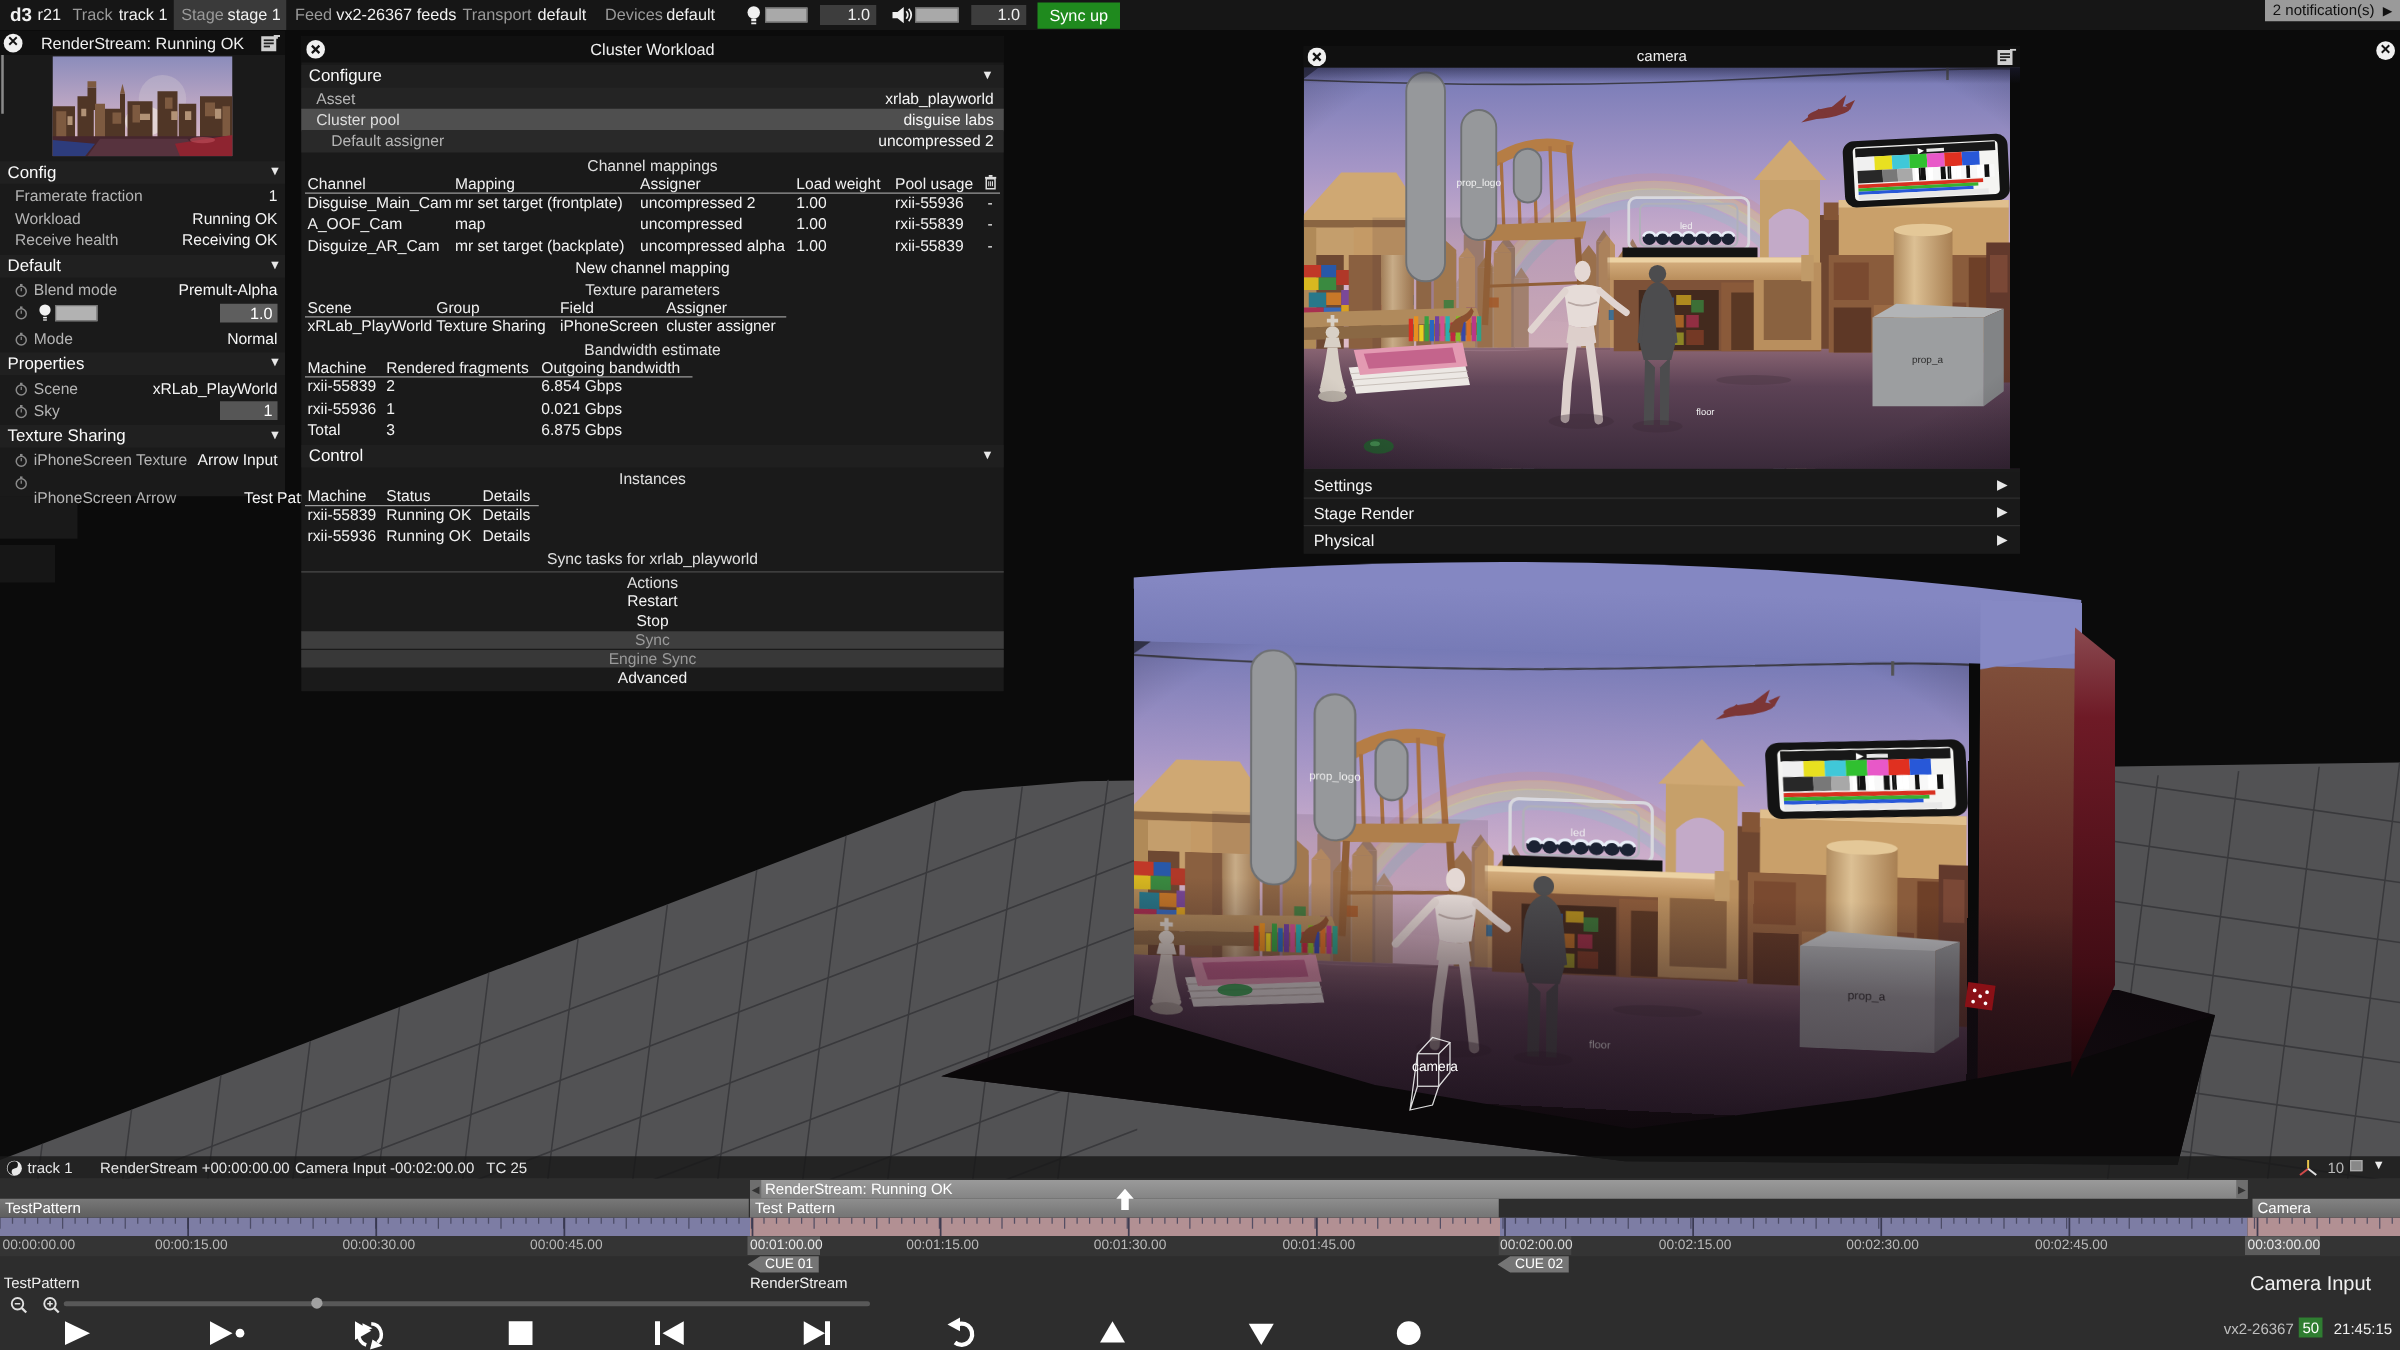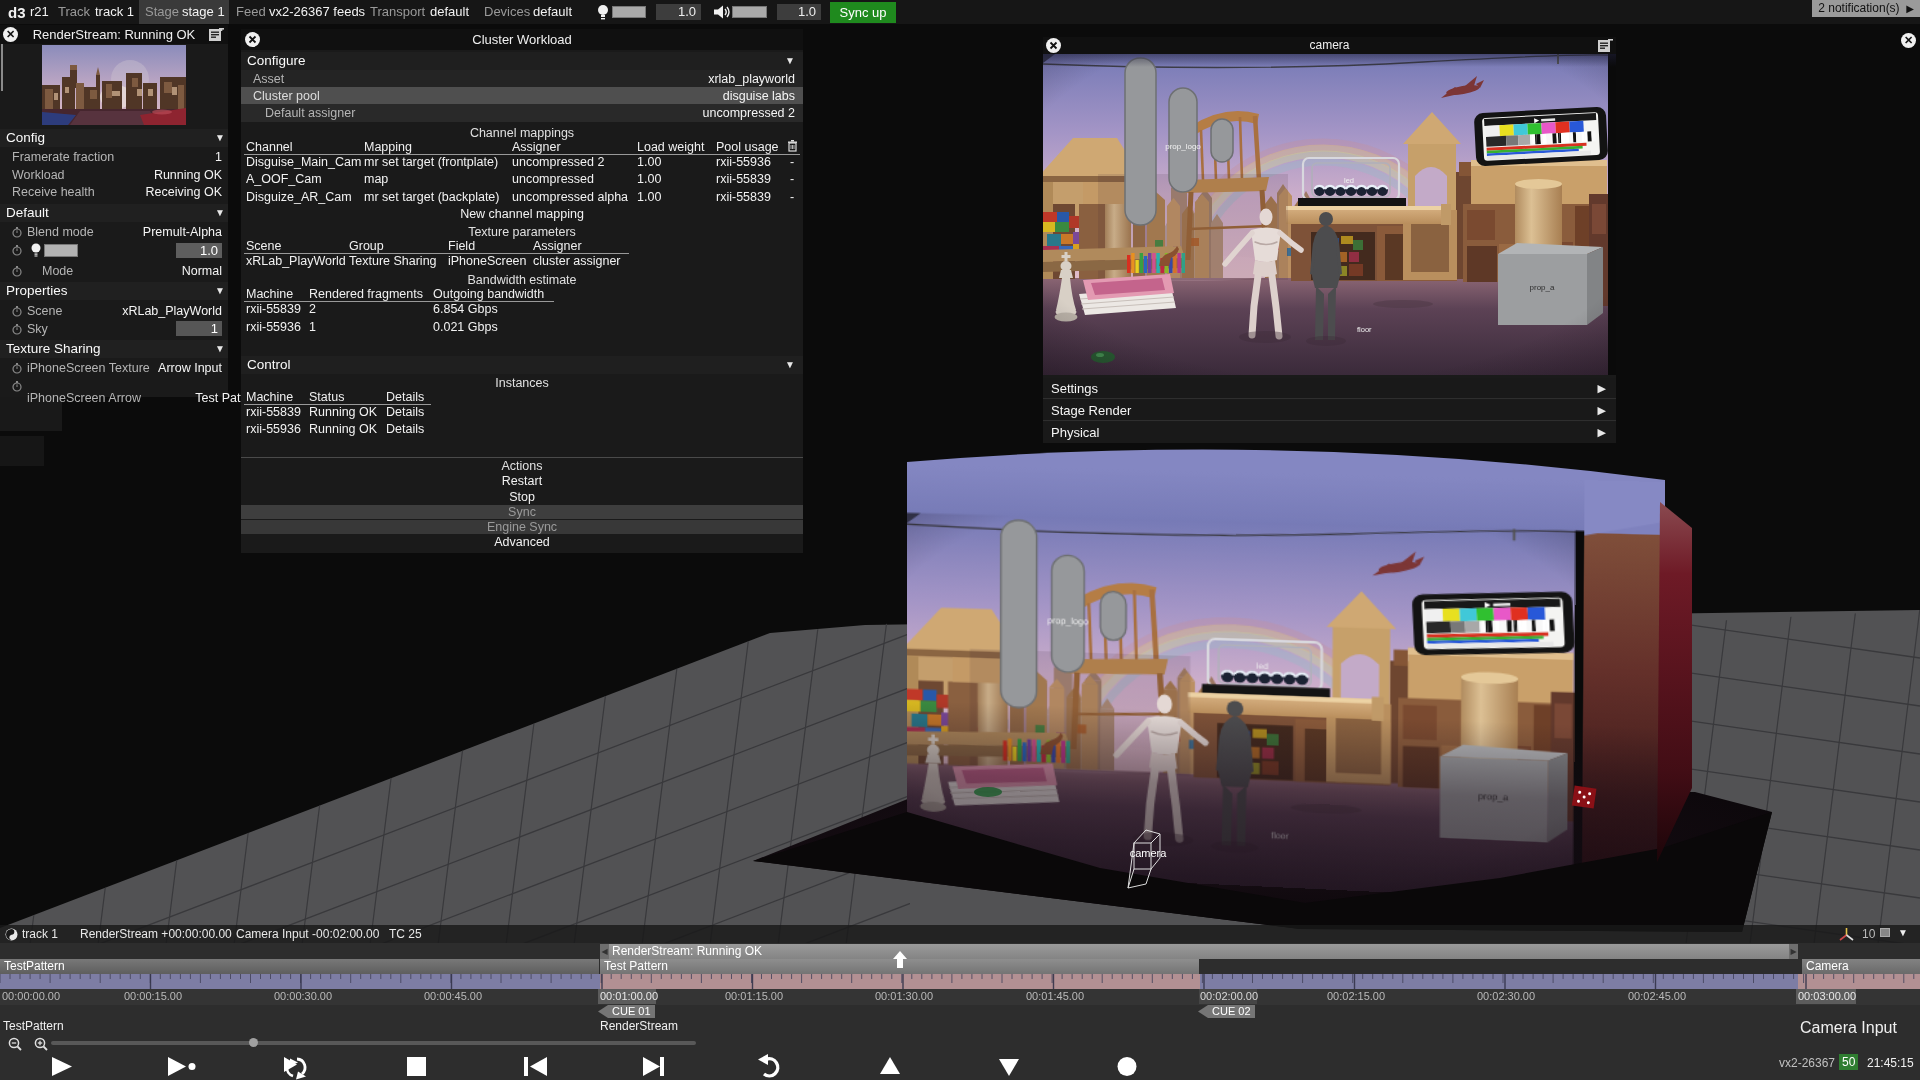--- a/index.html
+++ b/index.html
@@ -227,21 +227,21 @@
       <rect x="4.5" y="10.5" width="3" height="1.2" fill="#f2f2f2"></rect>
       <rect x="4.5" y="12.5" width="3" height="1" fill="#f2f2f2"></rect>
     </svg>
 <div class="abs" style="left:44px;top:219px;width:34px;height:13px;background:#b2b2b2;border:1px solid #777"></div>
 <div class="abs" style="left:176px;top:218px;width:46px;height:15px;background:#5e5e5e;color:#fff;font-size:13px;text-align:right;padding-right:4px;line-height:15px">1.0</div>
 <svg class="abs clk" style="left:12px;top:241px" width="10" height="11" viewBox="0 0 10 11">
       <circle cx="5" cy="6" r="4" fill="none" stroke="#8a8a8a" stroke-width="1.2"></circle>
       <rect x="4" y="0" width="2" height="2" fill="#8a8a8a"></rect>
       <path d="M5,6 L5,3.4" stroke="#8a8a8a" stroke-width="1"></path>
     </svg>
-<div class="row" style="left:0;top:237px;width:228px"><span class="lab" style="margin-left:42px">Mode</span><span class="val abs" style="right:6px">Normal</span></div>
+<div class="row" style="left:0;top:237px;width:228px"><span class="lab" style="margin-left:27px">Mode</span><span class="val abs" style="right:6px">Normal</span></div>
 <div class="row" style="left:0;top:257px;width:228px;background:#202020"><span class="sech" style="margin-left:6px">Properties</span><span class="tri abs" style="left:215px">▼</span></div>
 <svg class="abs clk" style="left:12px;top:281px" width="10" height="11" viewBox="0 0 10 11">
       <circle cx="5" cy="6" r="4" fill="none" stroke="#8a8a8a" stroke-width="1.2"></circle>
       <rect x="4" y="0" width="2" height="2" fill="#8a8a8a"></rect>
       <path d="M5,6 L5,3.4" stroke="#8a8a8a" stroke-width="1"></path>
     </svg>
 <div class="row" style="left:0;top:277px;width:228px"><span class="lab" style="margin-left:27px">Scene</span><span class="val abs" style="right:6px">xRLab_PlayWorld</span></div>
 <svg class="abs clk" style="left:12px;top:299px" width="10" height="11" viewBox="0 0 10 11">
       <circle cx="5" cy="6" r="4" fill="none" stroke="#8a8a8a" stroke-width="1.2"></circle>
       <rect x="4" y="0" width="2" height="2" fill="#8a8a8a"></rect>
@@ -338,38 +338,44 @@
 <div class="row" style="left:0;top:271px;width:562px;color:#f2f2f2">
       <span class="abs" style="left:5px">rxii-55839</span>
       <span class="abs" style="left:68px">2</span>
       <span class="abs" style="left:192px">6.854 Gbps</span>
     </div>
 <div class="row" style="left:0;top:289px;width:562px;color:#f2f2f2">
       <span class="abs" style="left:5px">rxii-55936</span>
       <span class="abs" style="left:68px">1</span>
       <span class="abs" style="left:192px">0.021 Gbps</span>
     </div>
+<div class="row" style="left:0;top:306px;width:562px;color:#f2f2f2">
+      <span class="abs" style="left:5px">Total</span>
+      <span class="abs" style="left:68px">3</span>
+      <span class="abs" style="left:192px">6.875 Gbps</span>
+    </div>
 <div class="row" style="left:0;top:327px;width:562px;background:#1f1f1f"><span class="sech" style="margin-left:6px">Control</span><span class="tri abs" style="right:8px">▼</span></div>
 <div class="row cen" style="left:0;top:345px">Instances</div>
 <div class="row" style="left:0;top:359px;width:562px;color:#f0f0f0">
       <span class="abs" style="left:5px">Machine</span>
       <span class="abs" style="left:68px">Status</span>
       <span class="abs" style="left:145px">Details</span>
     </div>
 <div class="abs" style="left:3px;top:375px;width:187px;border-bottom:1px solid #999"></div>
 <div class="row" style="left:0;top:374px;width:562px;color:#f2f2f2">
       <span class="abs" style="left:5px">rxii-55839</span>
       <span class="abs" style="left:68px">Running OK</span>
       <span class="abs" style="left:145px">Details</span>
     </div>
 <div class="row" style="left:0;top:391px;width:562px;color:#f2f2f2">
       <span class="abs" style="left:5px">rxii-55936</span>
       <span class="abs" style="left:68px">Running OK</span>
       <span class="abs" style="left:145px">Details</span>
     </div>
+<div class="row cen" style="left:0;top:409px">Sync tasks for xrlab_playworld</div>
 <div class="abs" style="left:0;top:428px;width:562px;border-bottom:1px solid #4a4a4a"></div>
 <div class="row cen" style="left:0;top:428px">Actions</div>
 <div class="row cen" style="left:0;top:443px;color:#f2f2f2">Restart</div>
 <div class="row cen" style="left:0;top:459px;color:#f2f2f2">Stop</div>
 <div class="abs" style="left:0;top:476px;width:562px;height:14px;background:#3e3e3e"></div>
 <div class="row cen" style="left:0;top:474px;color:#9a9a9a">Sync</div>
 <div class="abs" style="left:0;top:491px;width:562px;height:14px;background:#383838"></div>
 <div class="row cen" style="left:0;top:489px;color:#9a9a9a">Engine Sync</div>
 <div class="row cen" style="left:0;top:504px;color:#f2f2f2">Advanced</div>
 </div>

